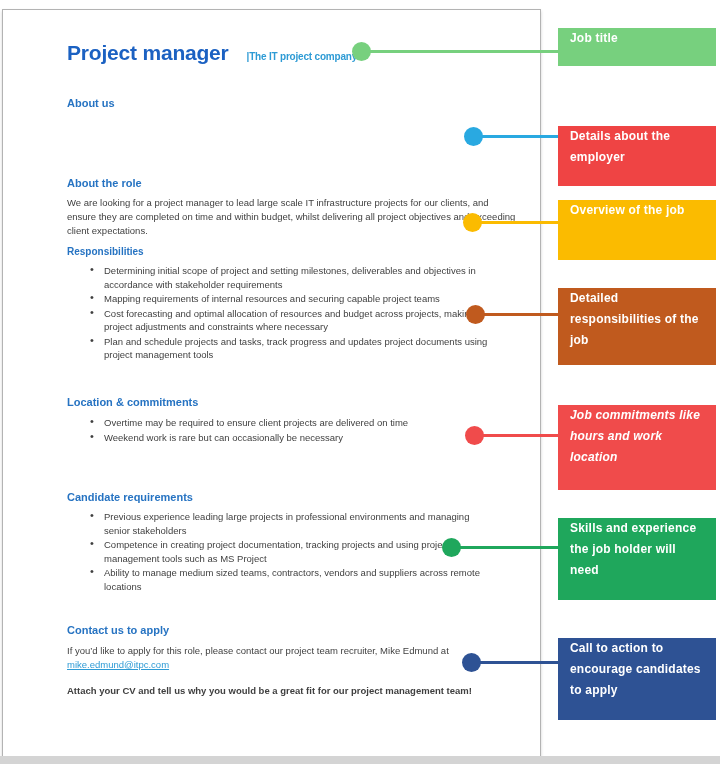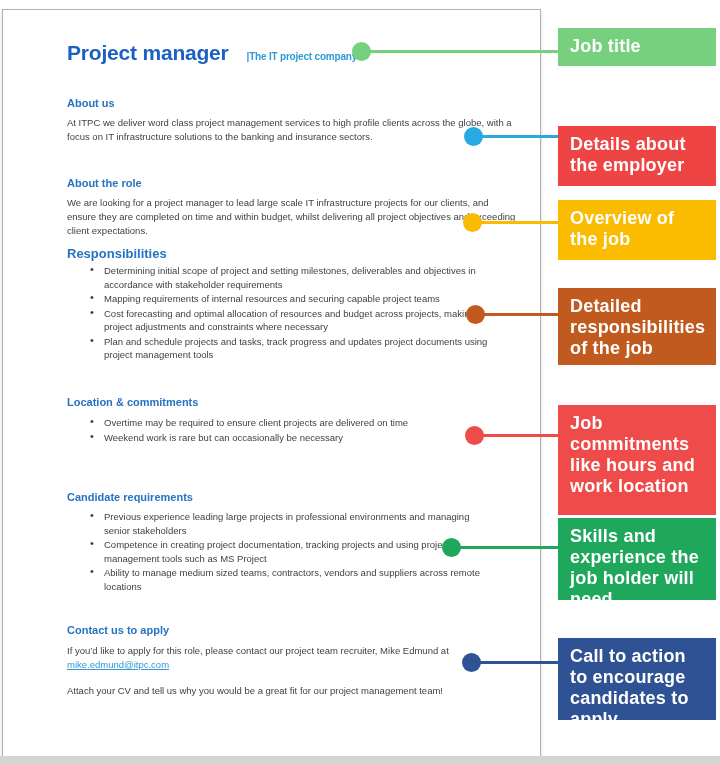--- a/index.html
+++ b/index.html
@@ -8,50 +8,49 @@
   .stage { position:relative; width:720px; height:764px; background:#ffffff; }
 
   
   .page { position:absolute; left:2px; top:9px; width:539px; height:748px;
           background:#ffffff; border:1px solid #b3b3b3;
           box-shadow:0 2px 3px rgba(0,0,0,0.18); }
   .abs { position:absolute; }
   .doc-title { left:64px; top:31px; font-size:21px; font-weight:bold; letter-spacing:-0.2px; white-space:nowrap; }
   .doc-subtitle { font-size:10px; font-weight:600; margin-left:18px; }
   h2.sect { font-size:11px; font-weight:bold; left:64px; white-space:nowrap; }
-  h3.subsect { font-size:13px; font-weight:bold; left:64px; white-space:nowrap; }
+  h3.subsect { font-size:10px; font-weight:bold; left:64px; white-space:nowrap; }
   p.body { left:64px; width:452px; font-size:9.5px; line-height:14px; color:#3f3f3f; }
   ul.blist { left:85px; width:408px; list-style:none; font-size:9.5px; line-height:13.5px; color:#3f3f3f; }
   ul.blist li { position:relative; padding-left:16px; margin-bottom:1px; }
   ul.blist li::before { content:"\2022"; position:absolute; left:2px; top:-1px; font-size:11px; color:#3f3f3f; }
   a.email { font-size:9.5px; text-decoration:underline; }
-  p.closing { left:64px; width:452px; font-size:9.5px; line-height:14px; color:#3f3f3f; }
+  p.closing { left:64px; width:452px; font-size:9.5px; line-height:14px; color:#3f3f3f;font-weight:bold; }
 
   
-  .callout-box { position:absolute; left:558px; width:158px; padding:8px 12px;
-                 color:#ffffff; font-size:18px; line-height:21px; font-weight:600;
+  .callout-box { position:absolute; left:558px; width:158px; padding:0 12px;
+                 color:#ffffff; font-size:12px; line-height:21px; font-weight:600;
                  letter-spacing:0.2px; }
   .connector { position:absolute; height:3px; }
   .dot { position:absolute; width:19px; height:19px; border-radius:50%; }
 
   .bottom-strip { position:absolute; left:0; top:756px; width:720px; height:8px; background:#d4d4d4; }
 </style>
 </head>
 <body>
 
 <div class="stage">
 
   <div class="page">
 
     <h1 class="abs doc-title" style="color: rgb(27, 97, 194);">
       <span>Project manager</span><span class="doc-subtitle" style="color: rgb(46, 155, 213);">|The IT project company</span>
     </h1>
 
     <h2 class="abs sect" style="top: 87px; color: rgb(38, 115, 194);">About us</h2>
-    <p class="abs body" style="top:106px;">At ITPC we deliver word class project management services to high profile clients across the globe, with a focus on IT infrastructure solutions to the banking and insurance sectors.</p>
 
     <h2 class="abs sect" style="top: 167px; color: rgb(38, 115, 194);">About the role</h2>
     <p class="abs body" style="top:186px;">We are looking for a project manager to lead large scale IT infrastructure projects for our clients, and ensure they are completed on time and within budget, whilst delivering all project objectives and exceeding client expectations.</p>
 
     <h3 class="abs subsect" style="top: 236px; color: rgb(38, 115, 194);">Responsibilities</h3>
     <ul class="abs blist" style="top:254px;">
       <li>Determining initial scope of project and setting milestones, deliverables and objectives in accordance with stakeholder requirements</li>
       <li>Mapping requirements of internal resources and securing capable project teams</li>
       <li>Cost forecasting and optimal allocation of resources and budget across projects, making project adjustments and constraints where necessary</li>
       <li>Plan and schedule projects and tasks, track progress and updates project documents using project management tools</li>
@@ -91,18 +90,18 @@
   <div class="dot" style="left: 463px; top: 213px; background-color: rgb(251, 187, 0);"></div>
   <div class="dot" style="left: 466px; top: 305px; background-color: rgb(192, 90, 30);"></div>
   <div class="dot" style="left: 465px; top: 426px; background-color: rgb(240, 75, 75);"></div>
   <div class="dot" style="left: 442px; top: 538px; background-color: rgb(31, 167, 92);"></div>
   <div class="dot" style="left: 462px; top: 653px; background-color: rgb(46, 82, 148);"></div>
 
   <div class="callout-box" style="top: 28px; height: 38px; background-color: rgb(119, 208, 126);">Job title</div>
   <div class="callout-box" style="top: 126px; height: 60px; background-color: #ef4444;">Details about the employer</div>
   <div class="callout-box" style="top: 288px; height: 77px; background-color: rgb(192, 90, 30);">Detailed responsibilities of the job</div>
   <div class="callout-box" style="top: 200px; height: 60px; background-color: rgb(251, 187, 0);">Overview of the job</div>
-  <div class="callout-box" style="top: 405px; height: 110px; background-color: rgb(240, 75, 75);">Job commitments like hours and work location</div>
+  <div class="callout-box" style="top: 405px; height: 85px; background-color: rgb(240, 75, 75); font-style: italic;">Job commitments like hours and work location</div>
   <div class="callout-box" style="top: 518px; height: 82px; background-color: rgb(31, 167, 92);">Skills and experience the job holder will need</div>
   <div class="callout-box" style="top: 638px; height: 82px; background-color: rgb(46, 82, 148);">Call to action to encourage candidates to apply</div>
 
   <div class="bottom-strip"></div>
 </div>
 
 </body></html>

